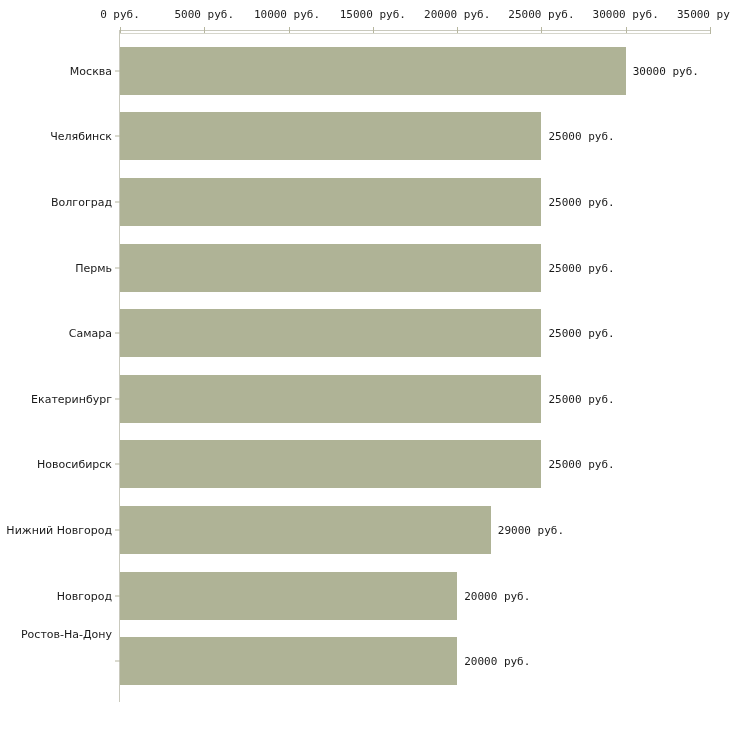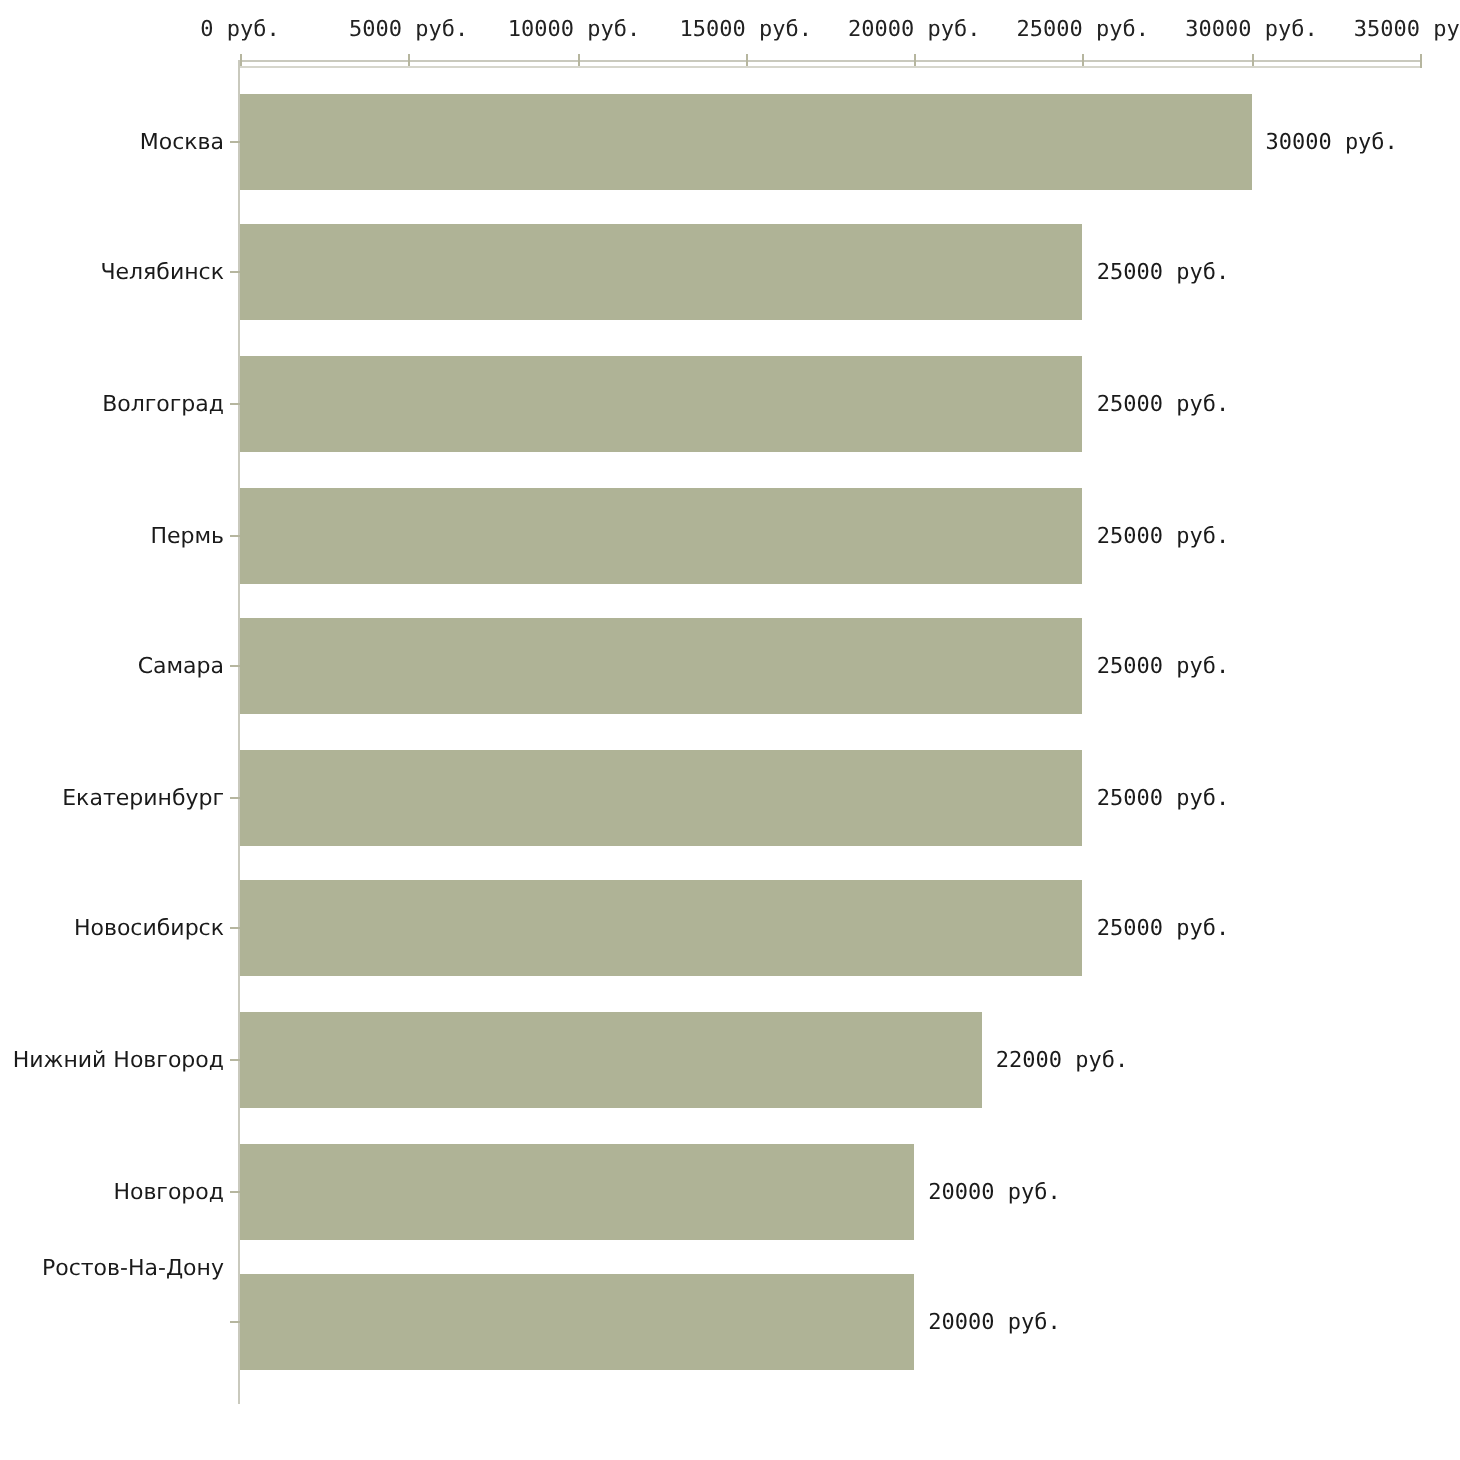--- a/index.html
+++ b/index.html
@@ -174,21 +174,21 @@
       <div class="bar-group" style="top: 0px;">
         <div class="cat-label" style="top: 464.4px; right: 618px;">Новосибирск</div>
         <div class="y-tick-mark" style="left: 115px; top: 464.4px;"></div>
         <div class="bar" style="left: 120px; top: 440.4px; width: 421.429px; height: 48px; background: rgb(175, 179, 150);"></div>
         <div class="bar-value" style="left: 548.429px; top: 464.4px;">25000 руб.</div>
       </div>
       <div class="bar-group" style="top: 0px;">
         <div class="cat-label" style="top: 530px; right: 618px;">Нижний Новгород</div>
         <div class="y-tick-mark" style="left: 115px; top: 530px;"></div>
         <div class="bar" style="left: 120px; top: 506px; width: 370.857px; height: 48px; background: rgb(175, 179, 150);"></div>
-        <div class="bar-value" style="left: 497.857px; top: 530px;">22000 руб.</div>
+        <div class="bar-value" style="left: 497.857px; top: 530px;">29000 руб.</div>
       </div>
       <div class="bar-group" style="top: 0px;">
         <div class="cat-label" style="top: 595.6px; right: 618px;">Новгород</div>
         <div class="y-tick-mark" style="left: 115px; top: 595.6px;"></div>
         <div class="bar" style="left: 120px; top: 571.6px; width: 337.143px; height: 48px; background: rgb(175, 179, 150);"></div>
         <div class="bar-value" style="left: 464.143px; top: 595.6px;">20000 руб.</div>
       </div>
       <div class="bar-group" style="top: 0px;">
         <div class="cat-label" style="top: 634px; right: 618px;">Ростов-На-Дону</div>
         <div class="y-tick-mark" style="left: 115px; top: 661.2px;"></div>

